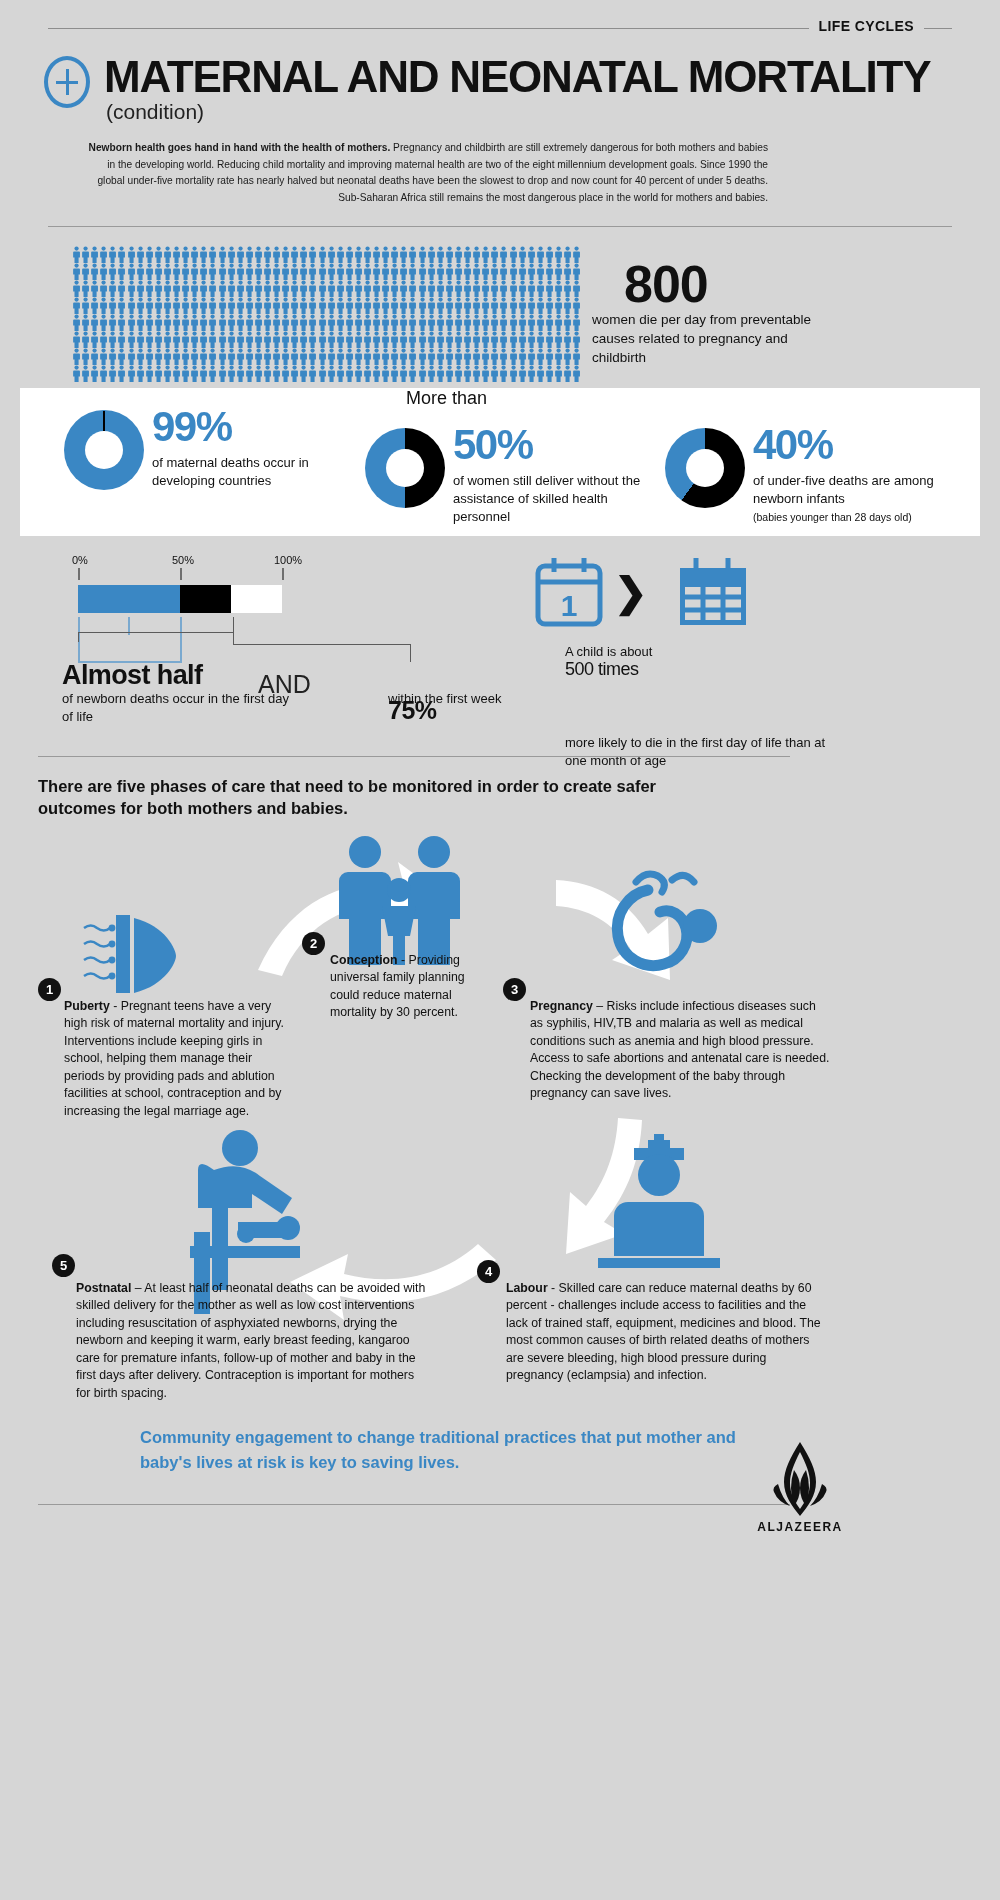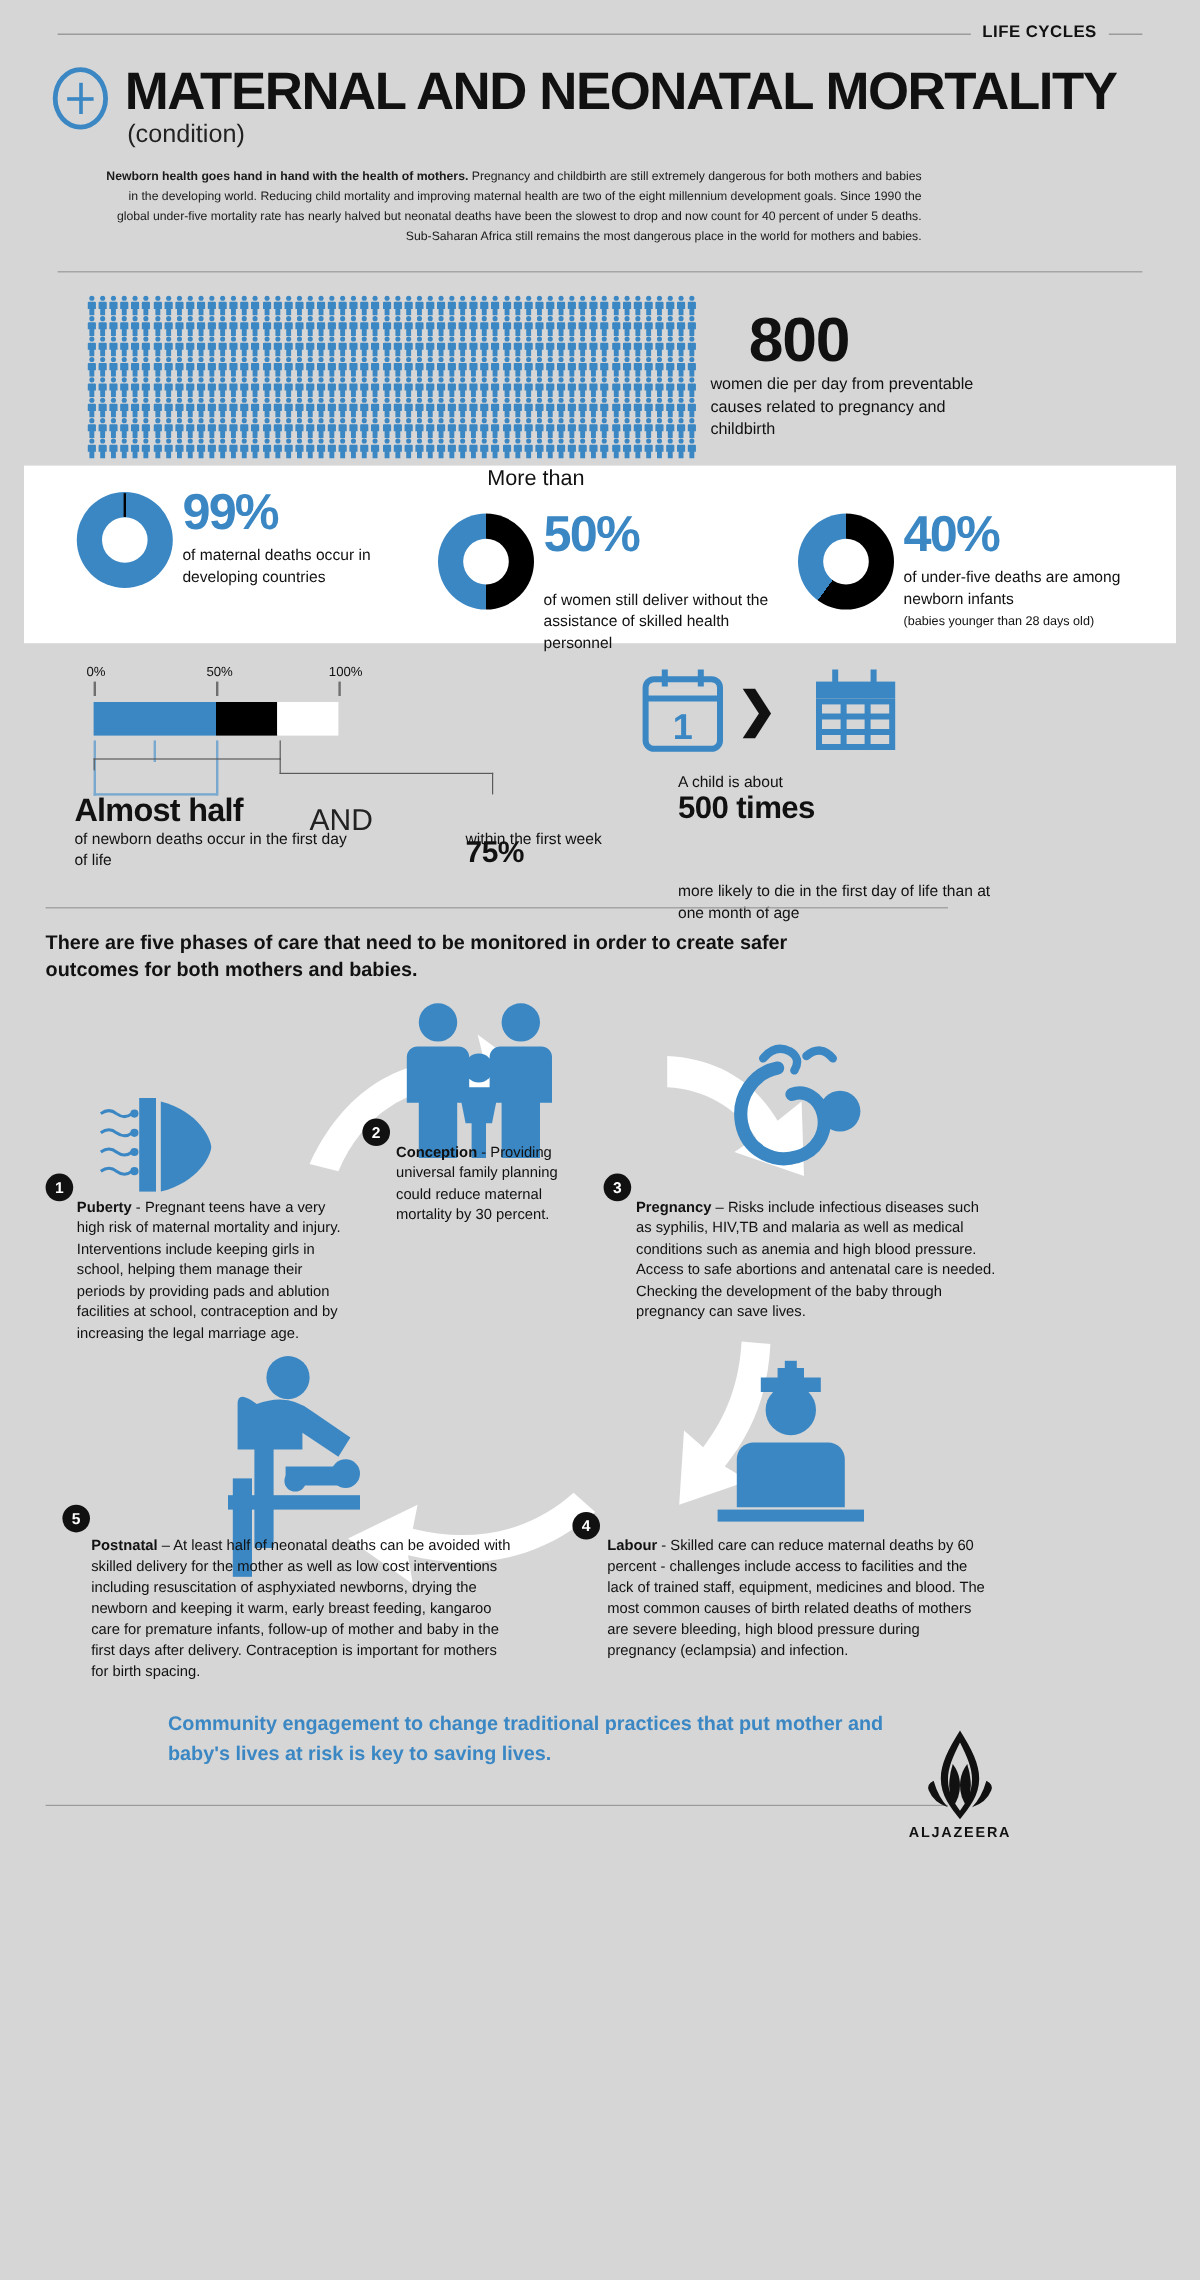--- a/index.html
+++ b/index.html
@@ -129,21 +129,21 @@
 
   
   .cal-wrap { position:absolute; left:532px; top:556px; width:220px; height:70px; }
   .gt-sign {
     position:absolute; left:614px; top:572px;
     font-size:40px; font-weight:bold; line-height:1;
   }
   .child-about { position:absolute; left:565px; top:644px; font-size:13px; }
   .times-500 {
     position:absolute; left:565px; top:660px;
-    font-size:26px; font-weight:bold; letter-spacing:-.5px; line-height:1;
+    font-size:18px; font-weight:normal; letter-spacing:-.5px; line-height:1;
   }
   .times-500-cap {
     position:absolute; left:565px; top:690px; width:280px;
     font-size:13px; line-height:1.38;margin-top:44px;
   }
 
   .rule-3 { position:absolute; left:38px; top:756px; width:752px; height:1px; background:#9a9a9a; }
 
   
   .phases-head {
@@ -2007,21 +2007,21 @@
     <div class="pct">99%</div>
     <div class="donut-cap">of maternal deaths occur in developing countries</div>
   </div>
 
   <div class="more-than">More than</div>
   <div class="donut-item" style="left:345px;">
     <div class="donut" id="donut1" style="margin-top: 18px; background: conic-gradient(rgb(0, 0, 0) 0%, rgb(0, 0, 0) 50%, rgb(58, 135, 196) 50%, rgb(58, 135, 196) 100%);">
       <div class="hole"></div>
     </div>
     <div class="pct" style="top:14px;">50%</div>
-    <div class="donut-cap" style="top:62px;margin-top:19px;">of women still deliver without the assistance of skilled health personnel</div>
+    <div class="donut-cap" style="top:62px;">of women still deliver without the assistance of skilled health personnel</div>
   </div>
 
   <div class="donut-item" style="left:645px;">
     <div class="donut" id="donut2" style="margin-top: 18px; background: conic-gradient(rgb(0, 0, 0) 0%, rgb(0, 0, 0) 60%, rgb(58, 135, 196) 60%, rgb(58, 135, 196) 100%);">
       <div class="hole"></div>
     </div>
     <div class="pct" style="top:14px;">40%</div>
     <div class="donut-cap" style="top:62px;width:215px;">
       <span>of under-five deaths are among newborn infants</span><br>
       <span class="small">(babies younger than 28 days old)</span>

